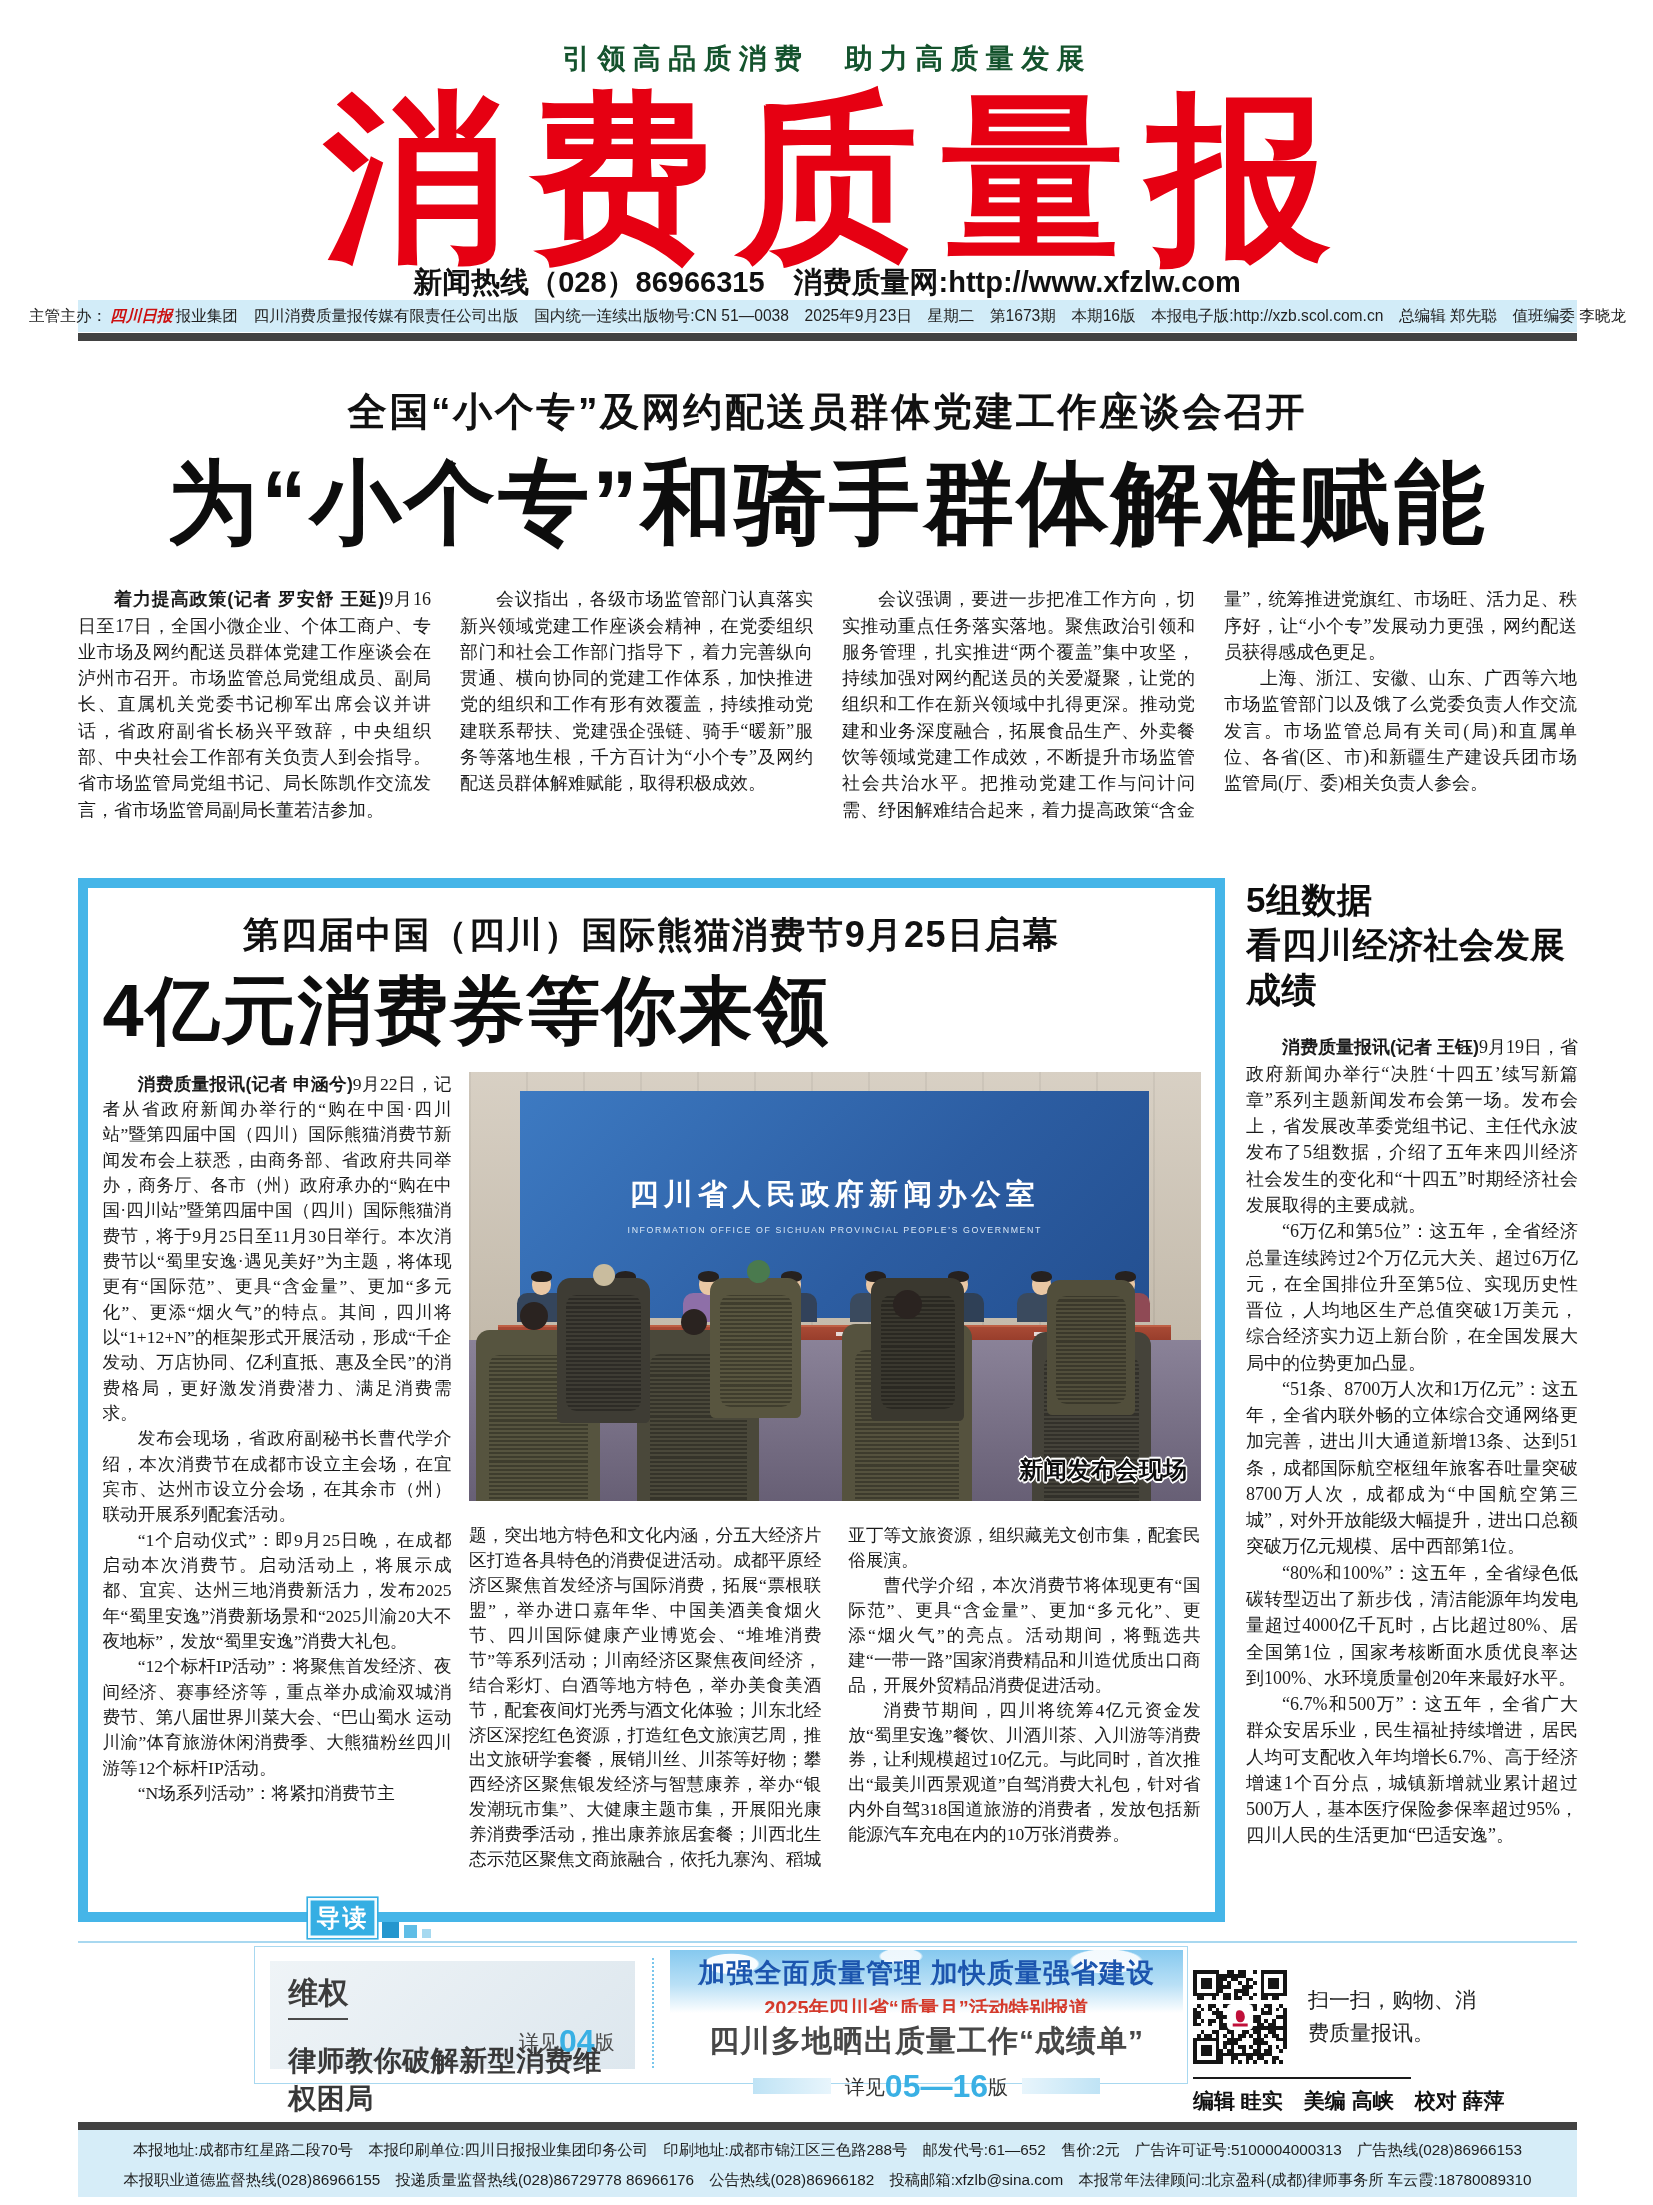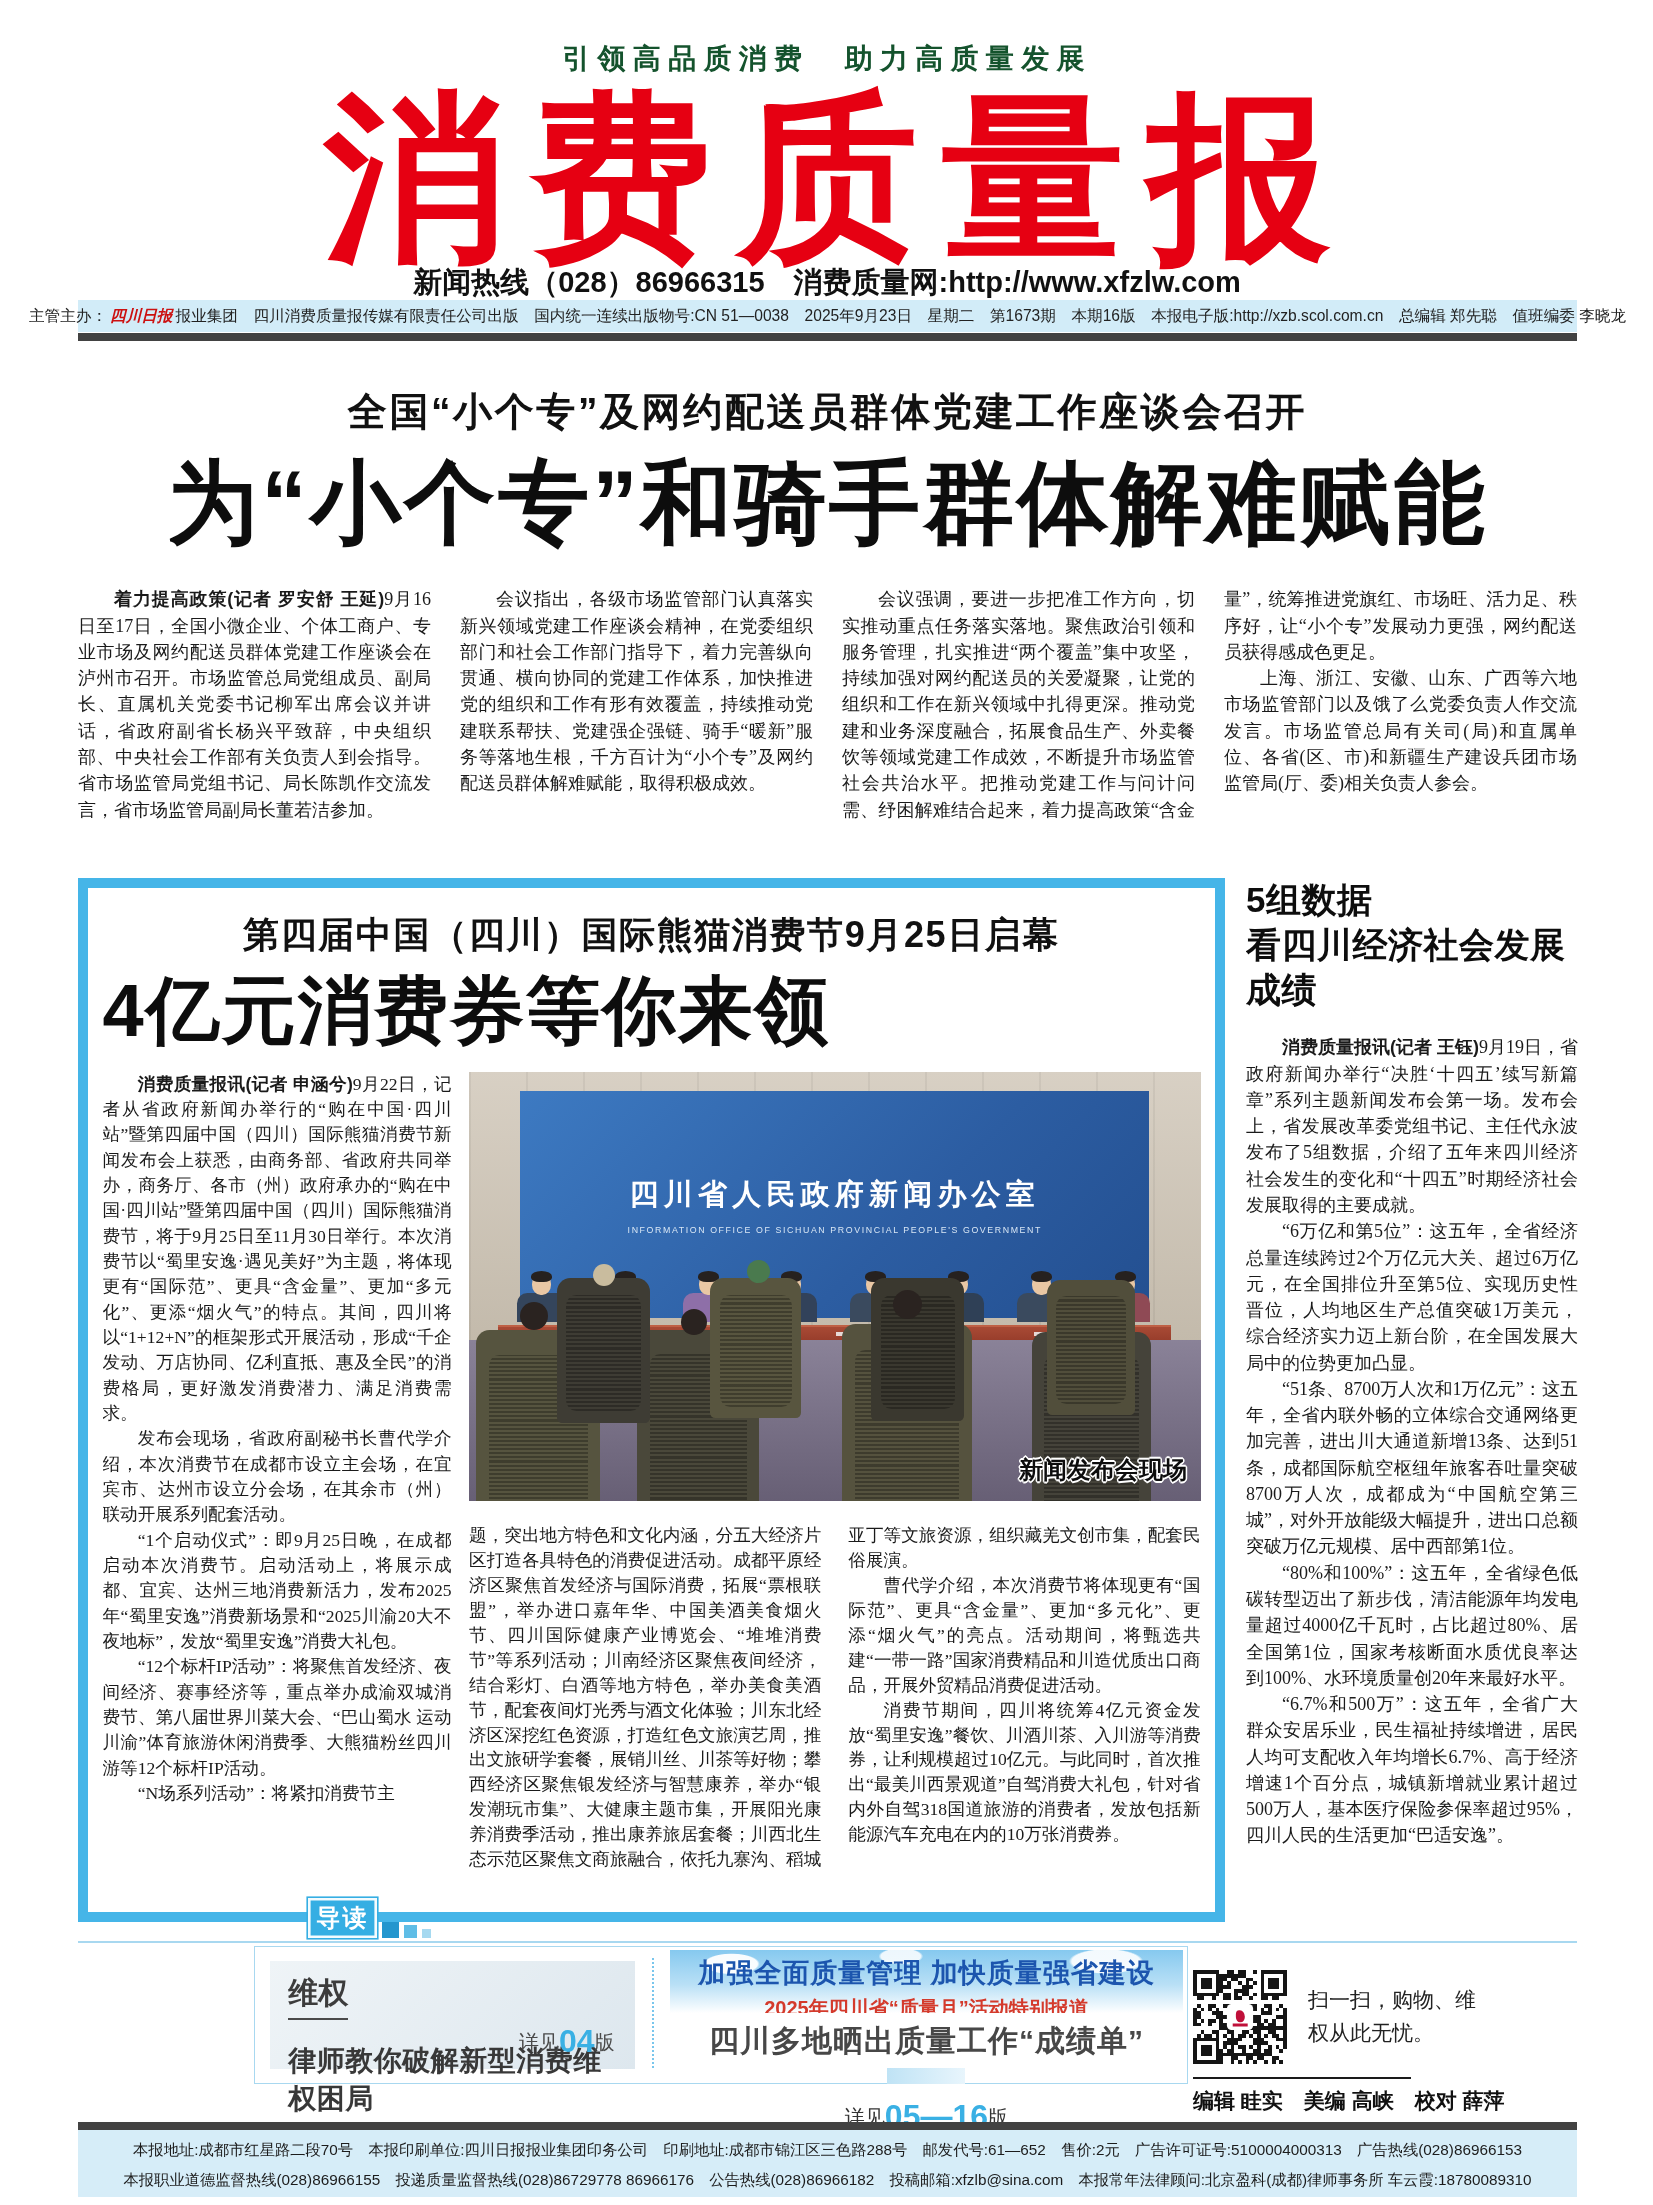--- a/index.html
+++ b/index.html
@@ -97,21 +97,21 @@
   .ql-banner{height:63px;position:relative;overflow:hidden;text-align:center;
              background:
                radial-gradient(47px 17.6px at 12% 22%,rgba(255,255,255,.95) 55%,transparent 60%),
                radial-gradient(62px 21px at 85% 18%,rgba(255,255,255,.9) 55%,transparent 60%),
                radial-gradient(36px 13.5px at 45% 10%,rgba(255,255,255,.85) 55%,transparent 62%),
                linear-gradient(180deg,#86c9ef 0%,#b9e0f6 55%,#ffffff 100%);}
   .ql-title{font-size:27px;font-weight:900;color:#1c55ae;letter-spacing:1px;margin-top:5.2px;}
   .ql-sub{font-size:20px;font-weight:700;color:#d43a2c;margin-top:4.1px;}
   .ql-headline{text-align:center;font-size:30px;font-weight:900;color:#474747;margin-top:8.3px;letter-spacing:1px;}
   .ql-see{display:flex;align-items:center;justify-content:center;gap:13.5px;margin-top:5.2px;
-          font-size:20px;color:#333;flex-direction:column;}
+          font-size:20px;color:#333;}
   .ql-see .bar{width:78px;height:16.6px;background:linear-gradient(90deg,#bfe3f5,#e8f5fc);}
   .ql-see .bar.r{background:linear-gradient(270deg,#bfe3f5,#e8f5fc);}
 
   
   .qr-wrap{position:absolute;left:1193px;top:1970px;width:384px;}
   .qr{position:relative;display:grid;grid-template-rows:repeat(25,1fr);grid-template-columns:repeat(25,1fr);
       width:94px;height:94px;background:#fff;}
   .qr i{background:#151515;}
   .qr-logo{position:absolute;left:50%;top:50%;width:23px;height:23px;transform:translate(-50%,-50%);
            background:#fff;border-radius:3.1px;box-shadow:0 0 0 1.6px #fff;}
@@ -631,21 +631,21 @@
         <i style="grid-row:25;grid-column:8"></i>
         <i style="grid-row:25;grid-column:11"></i>
         <i style="grid-row:25;grid-column:13"></i>
         <i style="grid-row:25;grid-column:15"></i>
         <i style="grid-row:25;grid-column:17"></i>
         <i style="grid-row:25;grid-column:20"></i>
         <i style="grid-row:25;grid-column:22"></i>
         <i style="grid-row:25;grid-column:24"></i>
         <span class="qr-logo"></span>
       </div>
-    <div class="qr-caption">扫一扫，购物、维权从此无忧。</div>
+    <div class="qr-caption">扫一扫，购物、消费质量报讯。</div>
     <div class="qr-rule"></div>
     <div class="editors">编辑 眭实　美编 高峡　校对 薛萍</div>
   </div>
 
   <div class="darkbar bottom"></div>
   <div class="footer">
     <div class="row row1">本报地址:成都市红星路二段70号　本报印刷单位:四川日报报业集团印务公司　印刷地址:成都市锦江区三色路288号　邮发代号:61—652　售价:2元　广告许可证号:5100004000313　广告热线(028)86966153</div>
     <div class="row row2">本报职业道德监督热线(028)86966155　投递质量监督热线(028)86729778 86966176　公告热线(028)86966182　投稿邮箱:xfzlb@sina.com　本报常年法律顾问:北京盈科(成都)律师事务所 车云霞:18780089310</div>
   </div>
 

